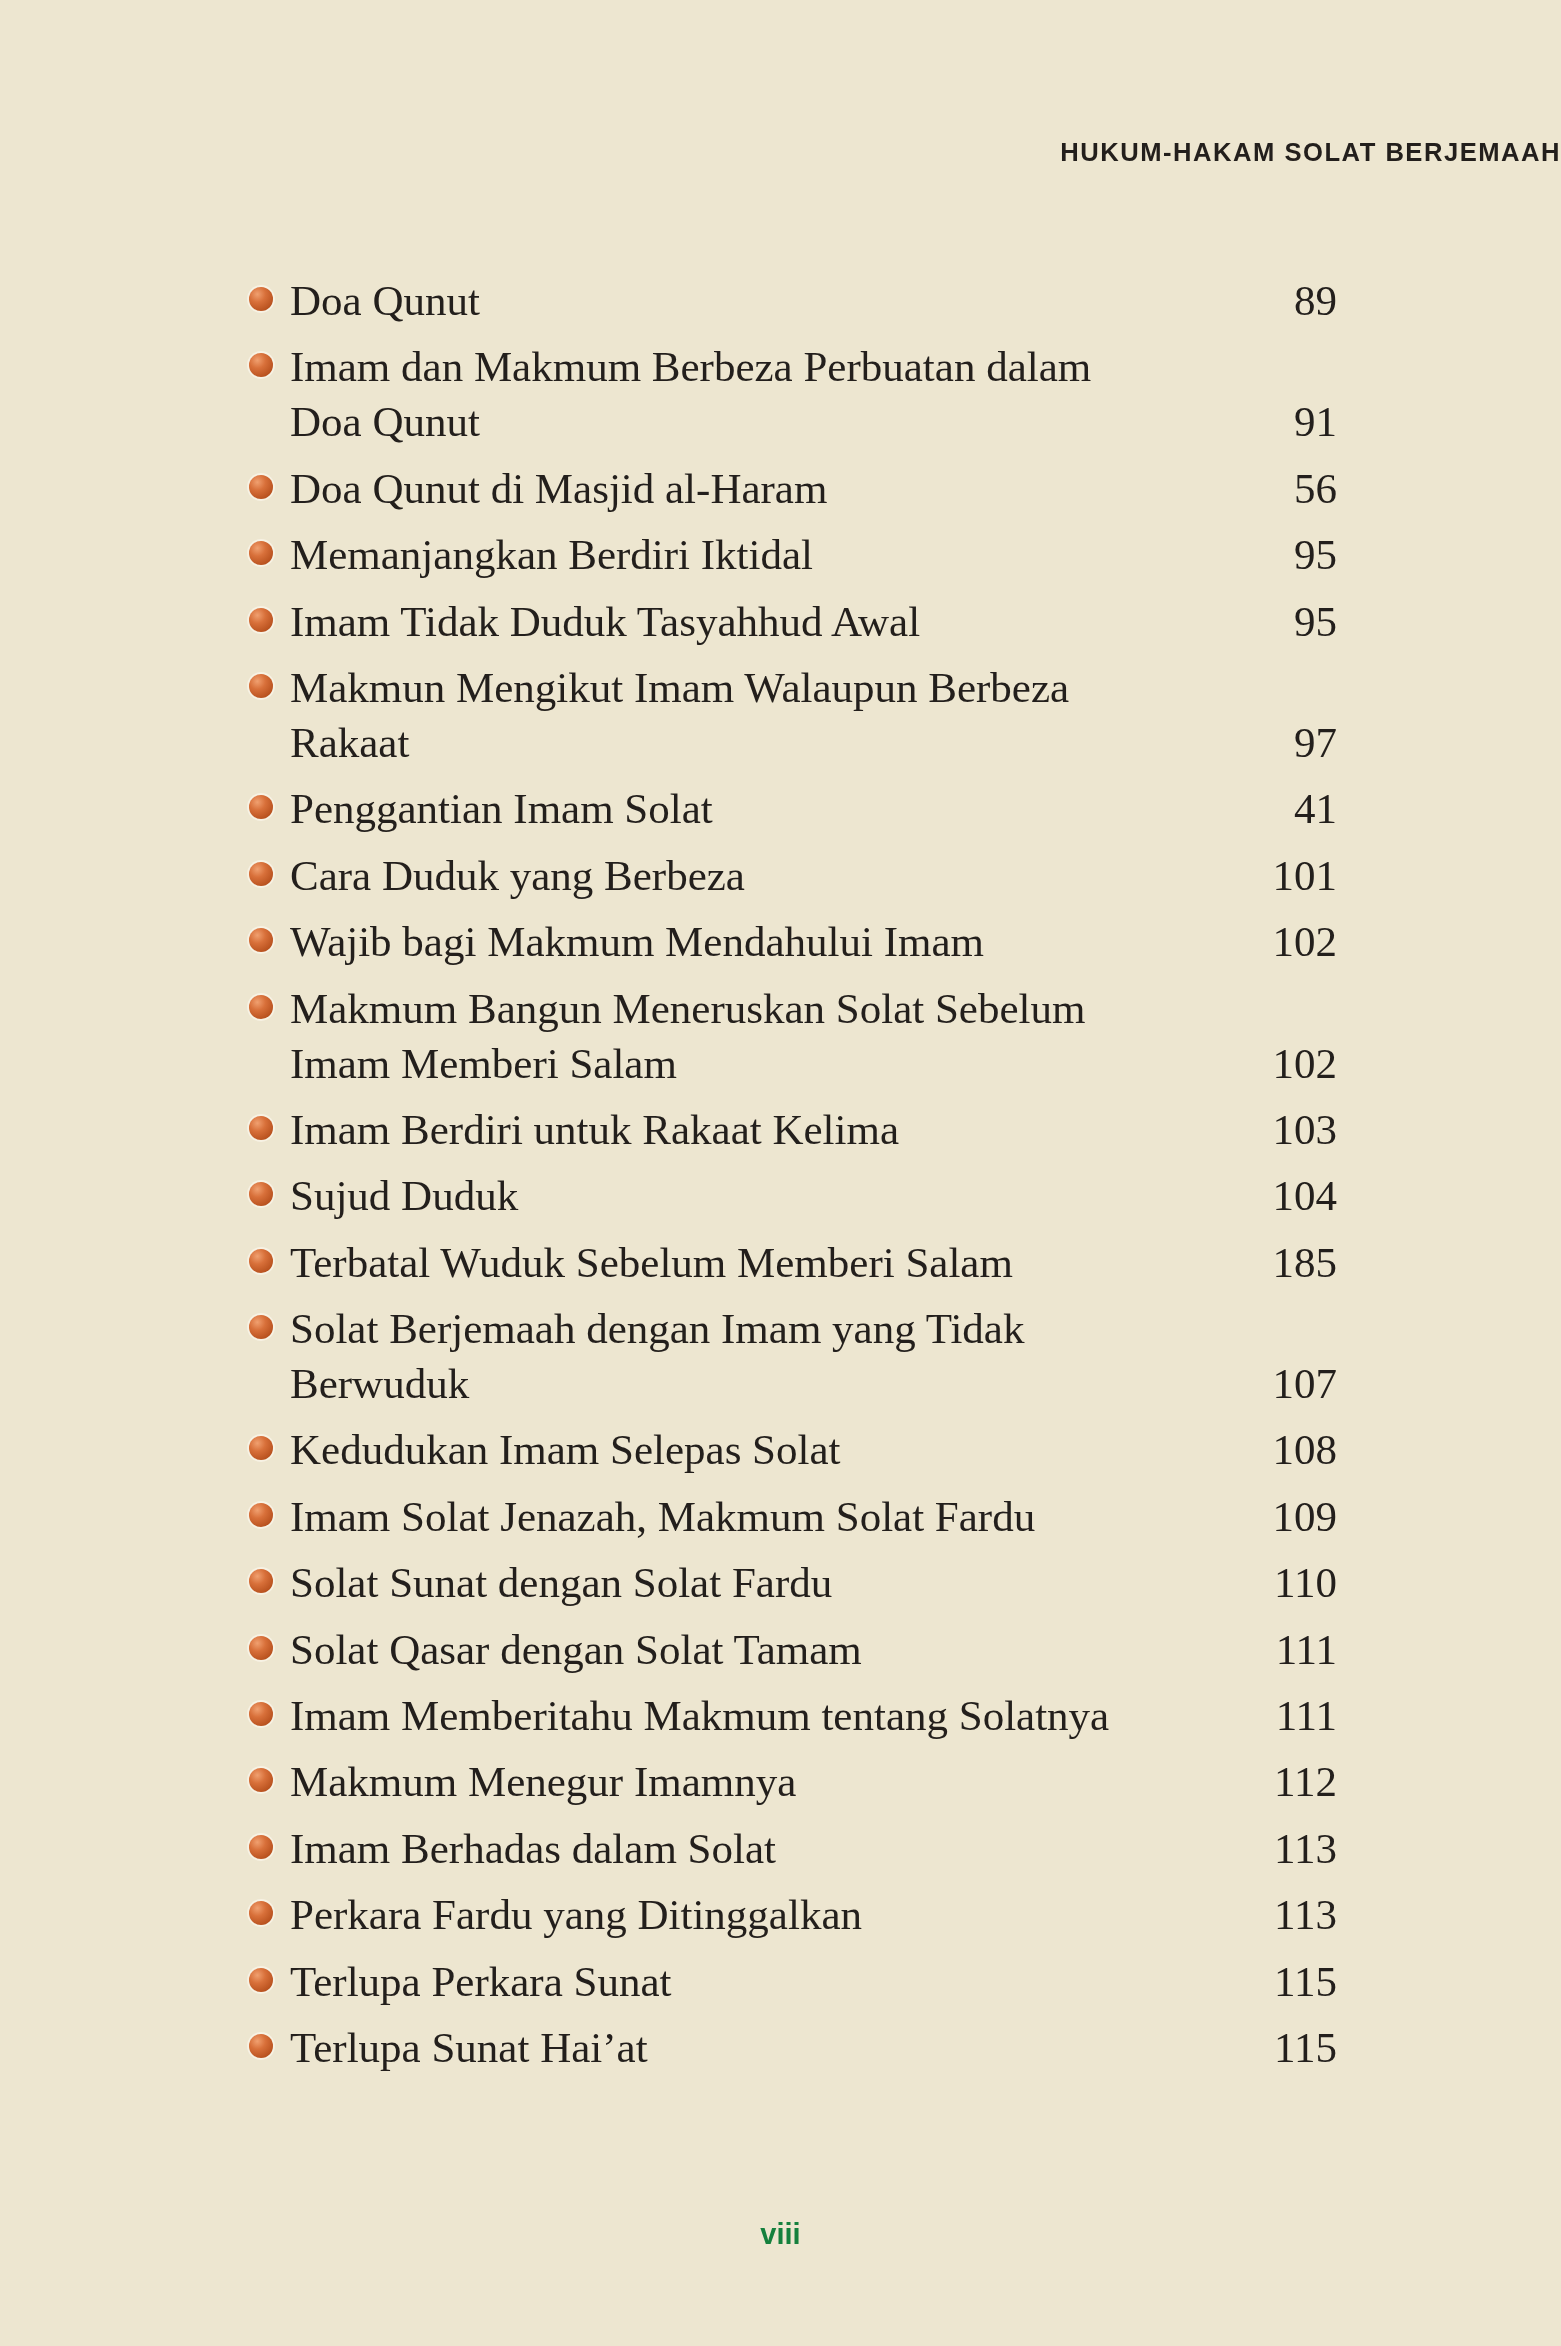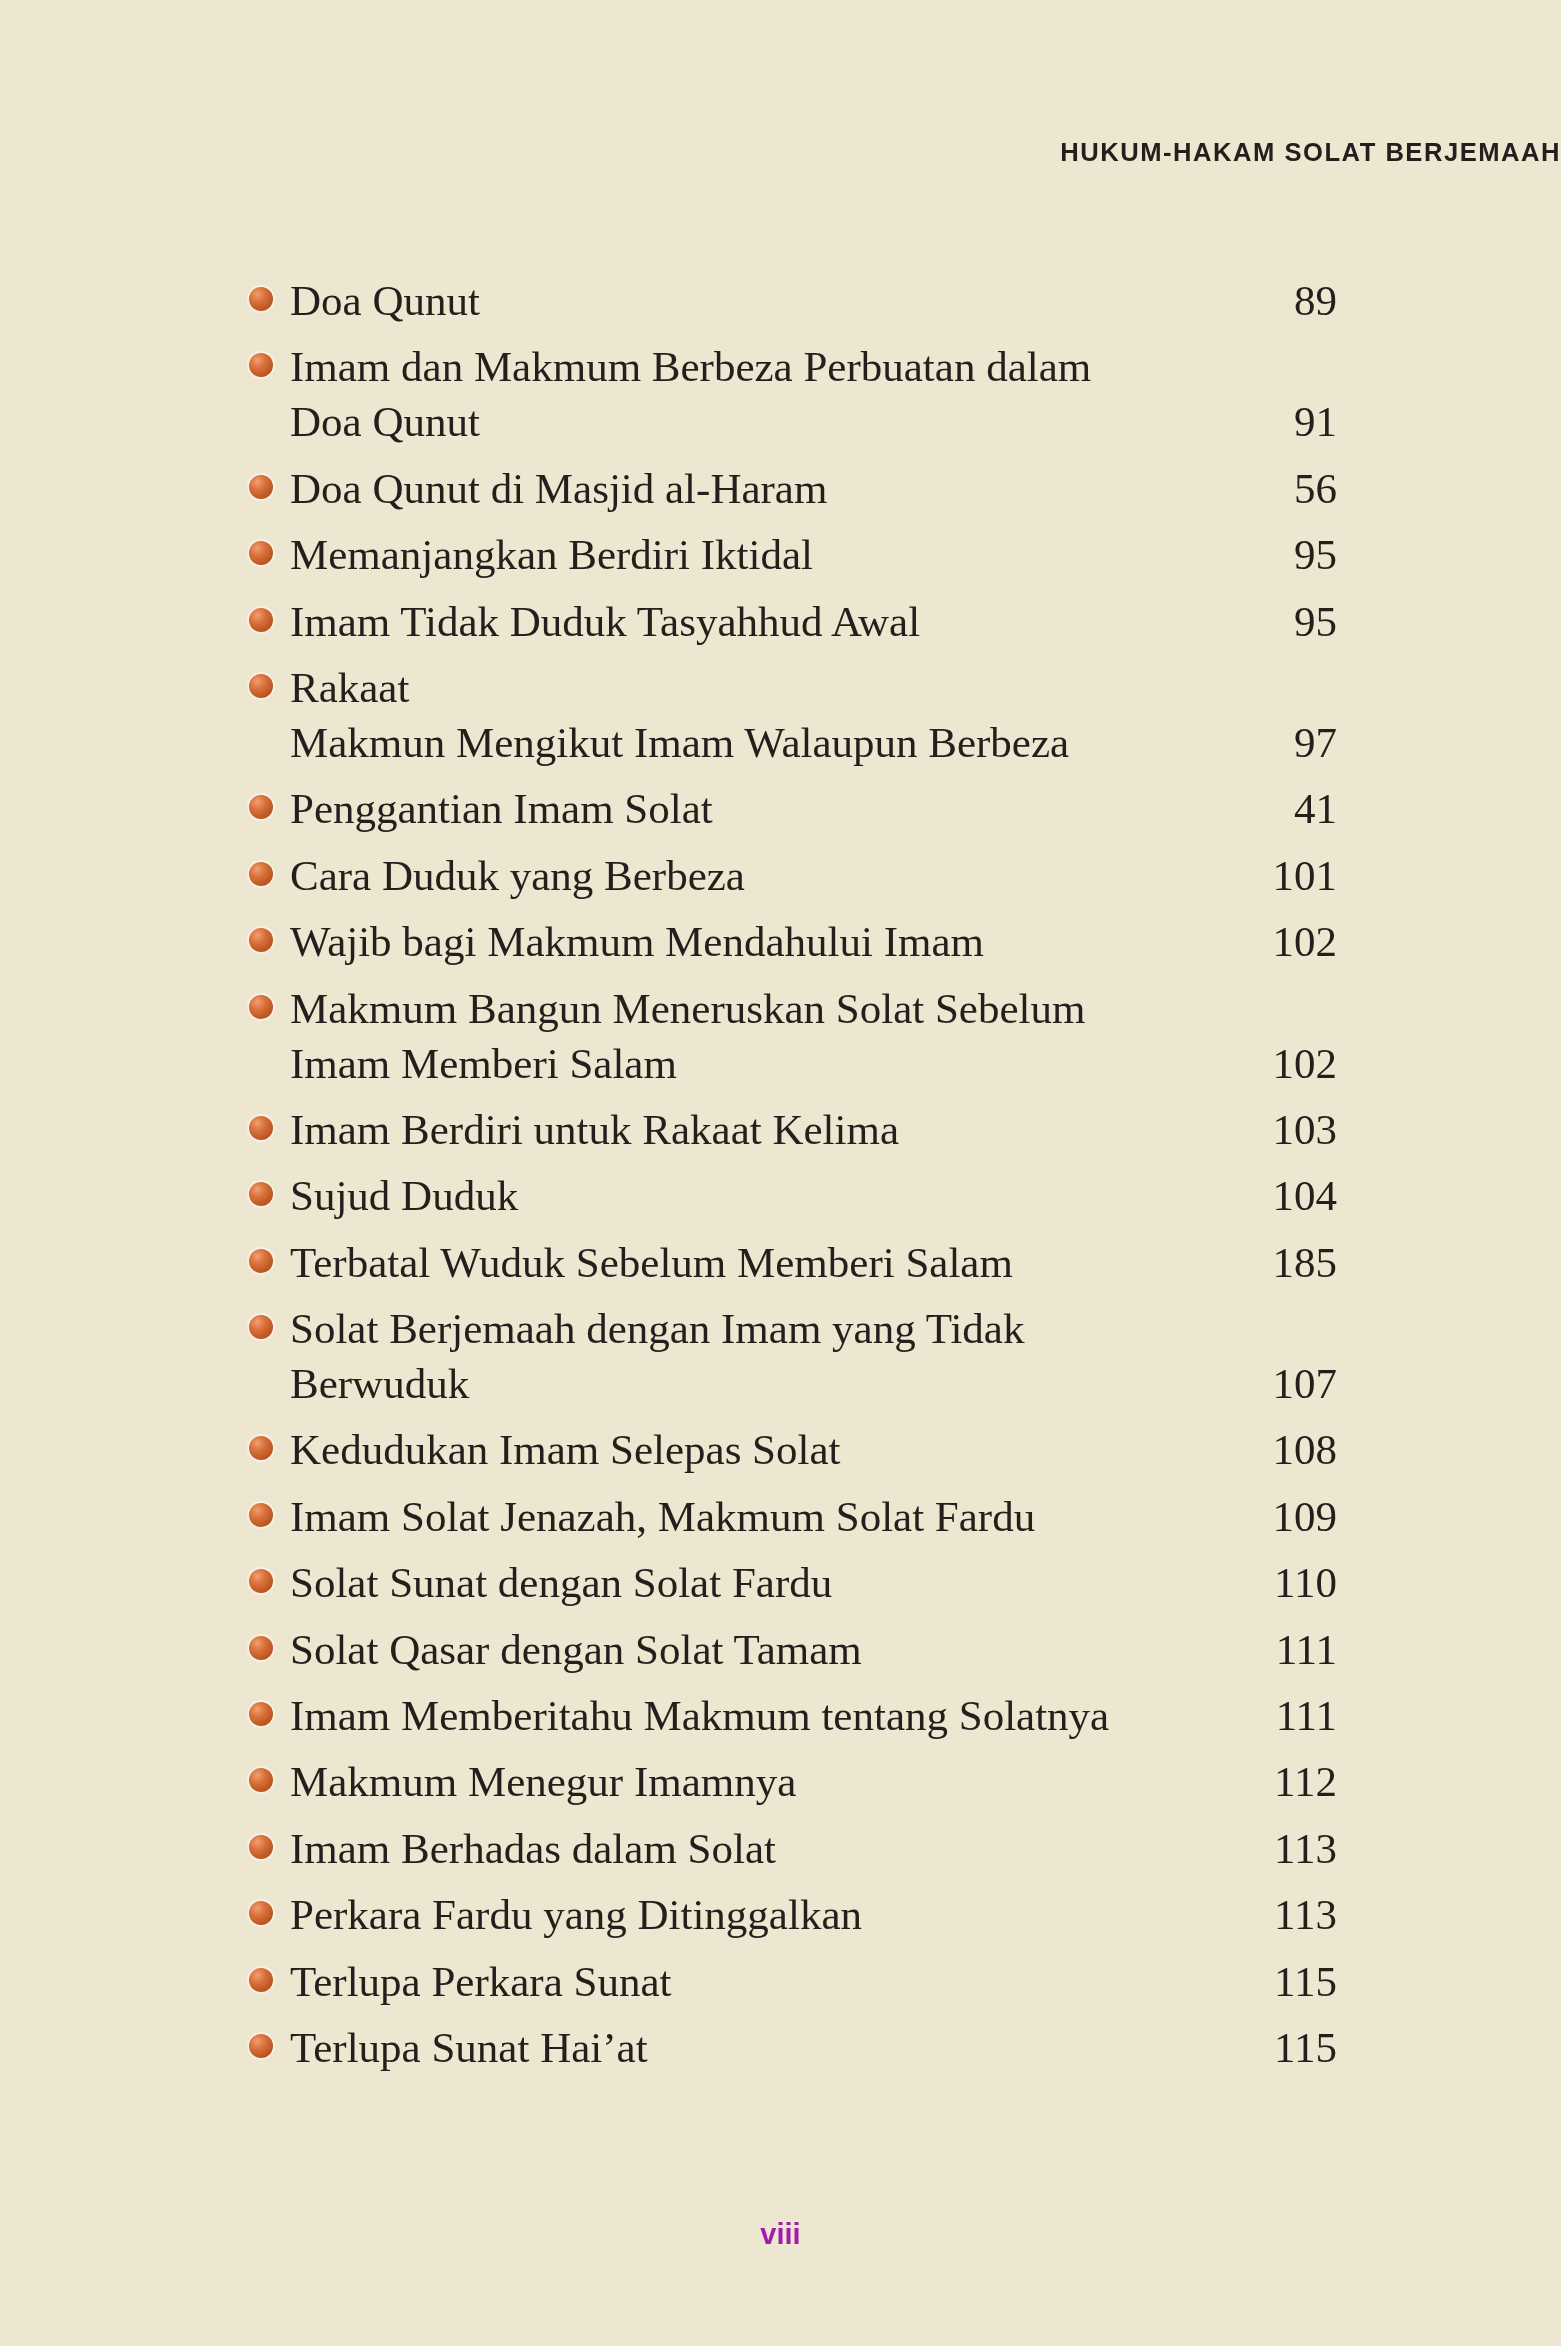--- a/index.html
+++ b/index.html
@@ -59,21 +59,21 @@
       text-align: right;
       line-height: 55px;
     }
     .folio {
       position: absolute;
       top: 2218px; left: 0; width: 1561px;
       text-align: center;
       font-family: "Liberation Sans", sans-serif;
       font-weight: bold;
       font-size: 29px;
-      color: #a21caf;
+      color: #15803d;
     }
   </style>
 </head>
 <body>
 
 <div class="running-head">HUKUM-HAKAM SOLAT BERJEMAAH</div>
 
 <ul class="toc" id="toc">
     <li class="toc-row">
       <span class="bullet"></span>
@@ -107,22 +107,22 @@
     <li class="toc-row">
       <span class="bullet"></span>
       <span class="title">
         <span class="line">Imam Tidak Duduk Tasyahhud Awal</span>
       </span>
       <span class="page">95</span>
     </li>
     <li class="toc-row">
       <span class="bullet"></span>
       <span class="title">
+        <span class="line">Makmun Mengikut Imam Walaupun Berbeza</span>
         <span class="line">Rakaat</span>
-        <span class="line">Makmun Mengikut Imam Walaupun Berbeza</span>
       </span>
       <span class="page">97</span>
     </li>
     <li class="toc-row">
       <span class="bullet"></span>
       <span class="title">
         <span class="line">Penggantian Imam Solat</span>
       </span>
       <span class="page">41</span>
     </li>

